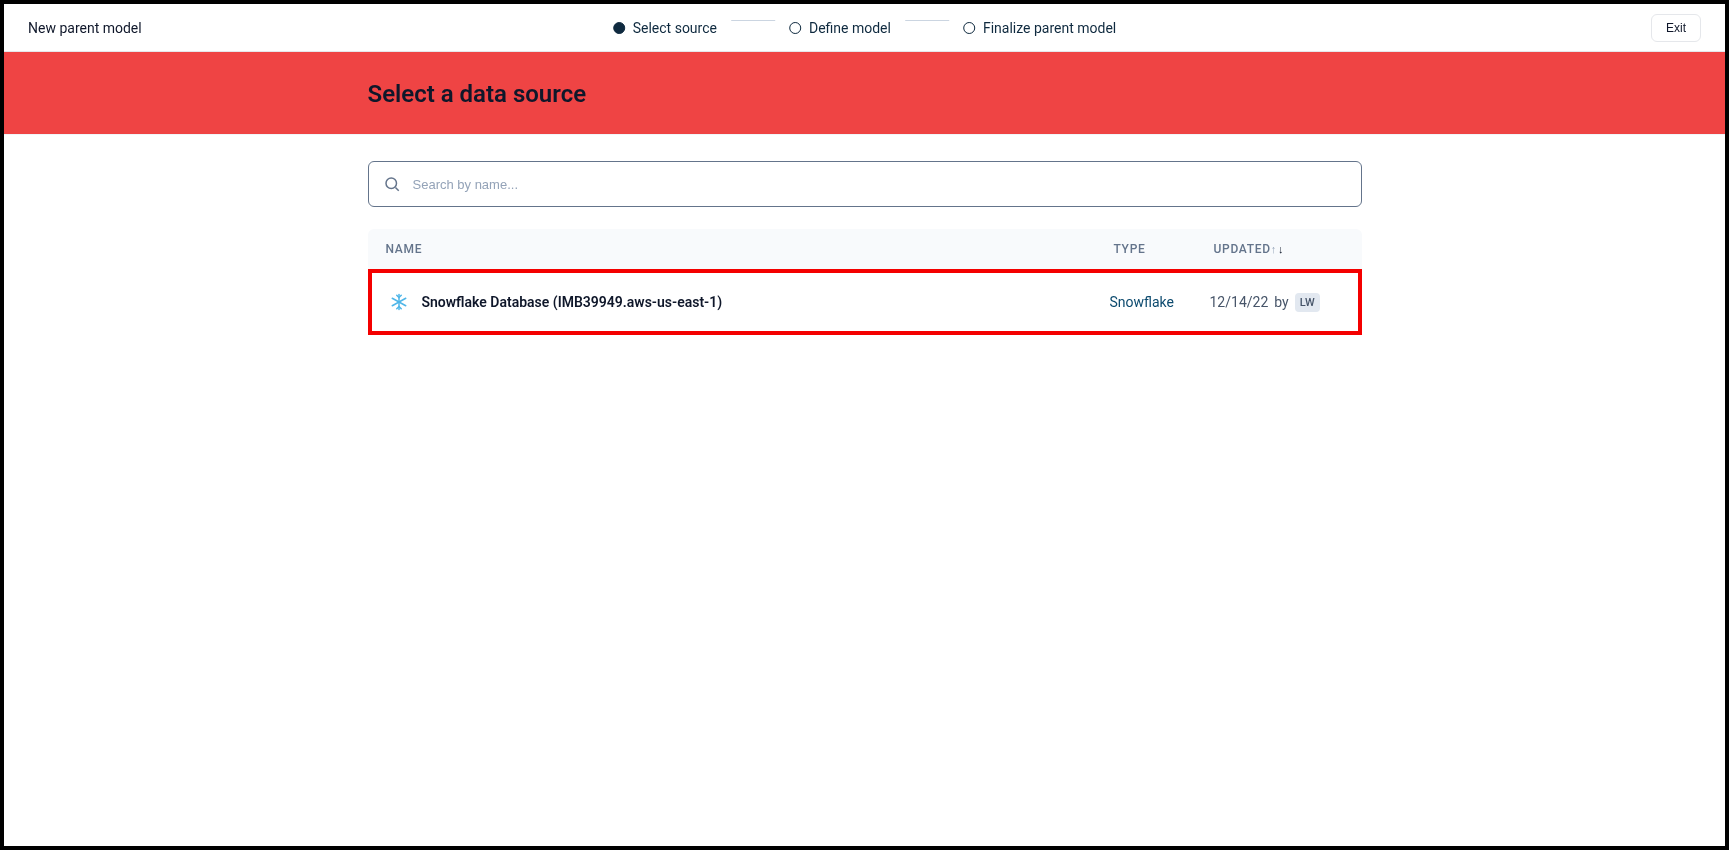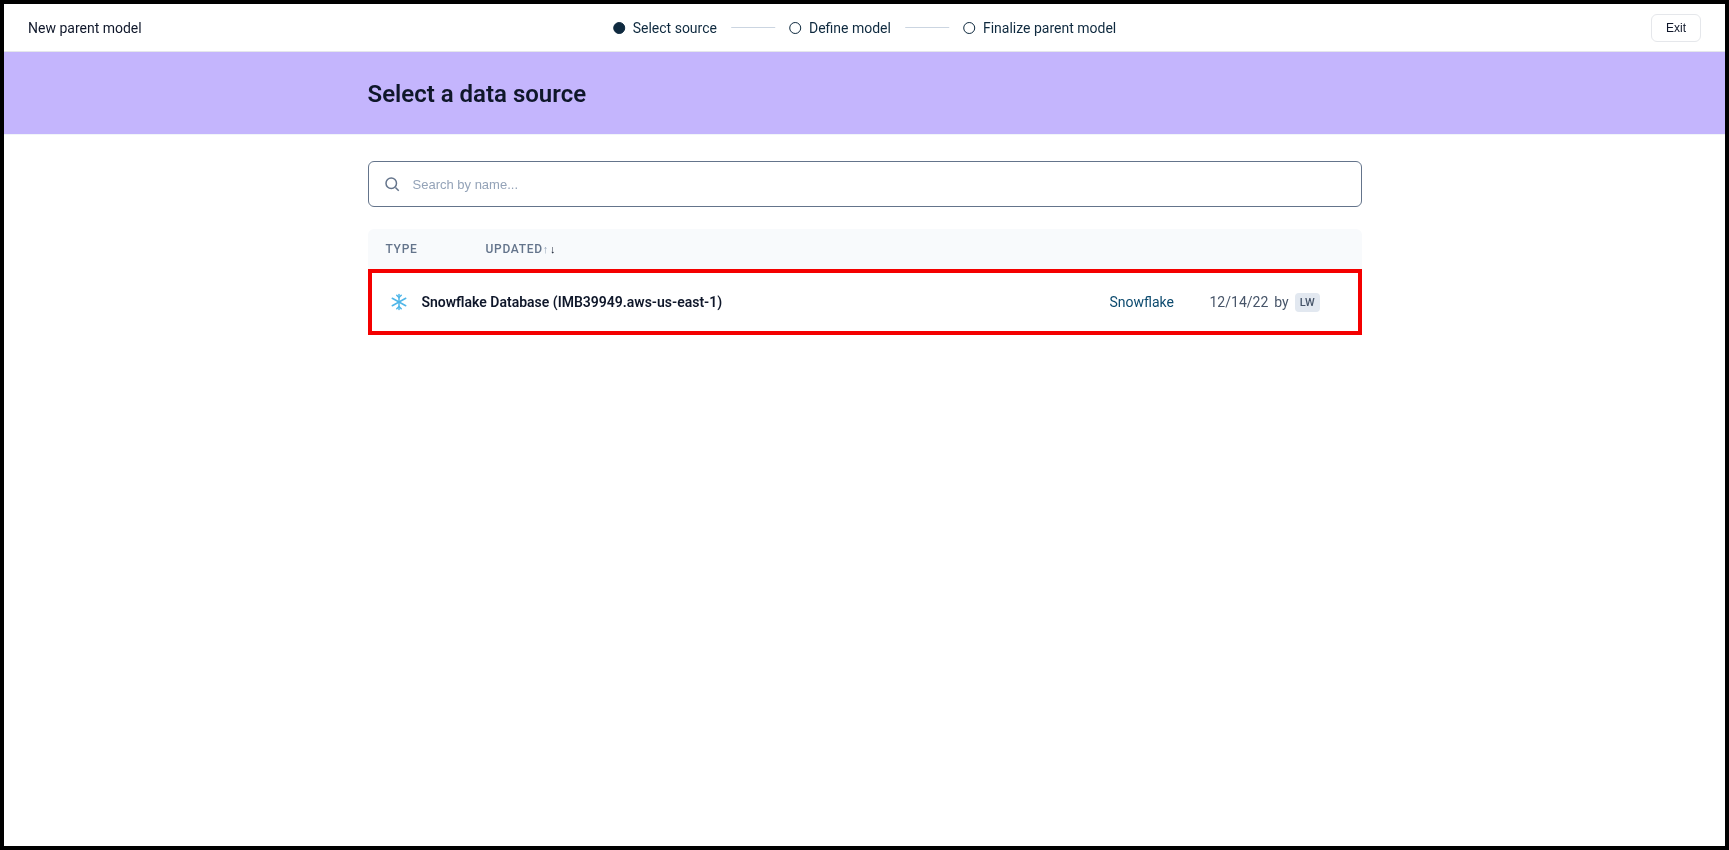--- a/index.html
+++ b/index.html
@@ -26,21 +26,21 @@
     .topbar-title {
       font-size: 14px;
       color: #0f172a;
       font-weight: 400;
     }
     .stepper {
       position: absolute;
       left: 50%;
       transform: translateX(-50%);
       display: flex;
-      align-items: center;
+      align-items: flex-start;
       gap: 14px;
     }
     .step {
       display: flex;
       align-items: center;
       gap: 8px;
     }
     .step-circle {
       width: 12px;
       height: 12px;
@@ -66,21 +66,21 @@
       margin-left: auto;
       padding: 6px 14px;
       border: 1px solid #e5e7eb;
       border-radius: 6px;
       background: #fff;
       font-size: 12px;
       color: #0f172a;
       cursor: pointer;
     }
     .subheader {
-      background: #c4b5fd;
+      background: #ef4444;
       padding: 28px 0 26px;
       border-bottom: 1px solid #f1f5f9;
     }
     .content-wrap {
       max-width: 994px;
       margin: 0 auto;
       padding: 0;
     }
     .page-title {
       font-size: 24px;
@@ -230,20 +230,21 @@
   <div class="search-box">
     <svg class="search-icon-svg" viewBox="0 0 24 24">
       <circle cx="11" cy="11" r="7"></circle>
       <line x1="21" y1="21" x2="16.65" y2="16.65"></line>
     </svg>
     <input type="text" class="search-input" placeholder="Search by name..." style="">
   </div>
 
   <div class="table">
     <div class="table-header">
+      <div class="th col-name">NAME</div>
       <div class="th col-type">TYPE</div>
       <div class="th col-updated">
         <span>UPDATED</span>
         <span class="sort-icon">
           <span>↑</span>
             <span class="down">↓</span>
         </span>
       </div>
     </div>
 

